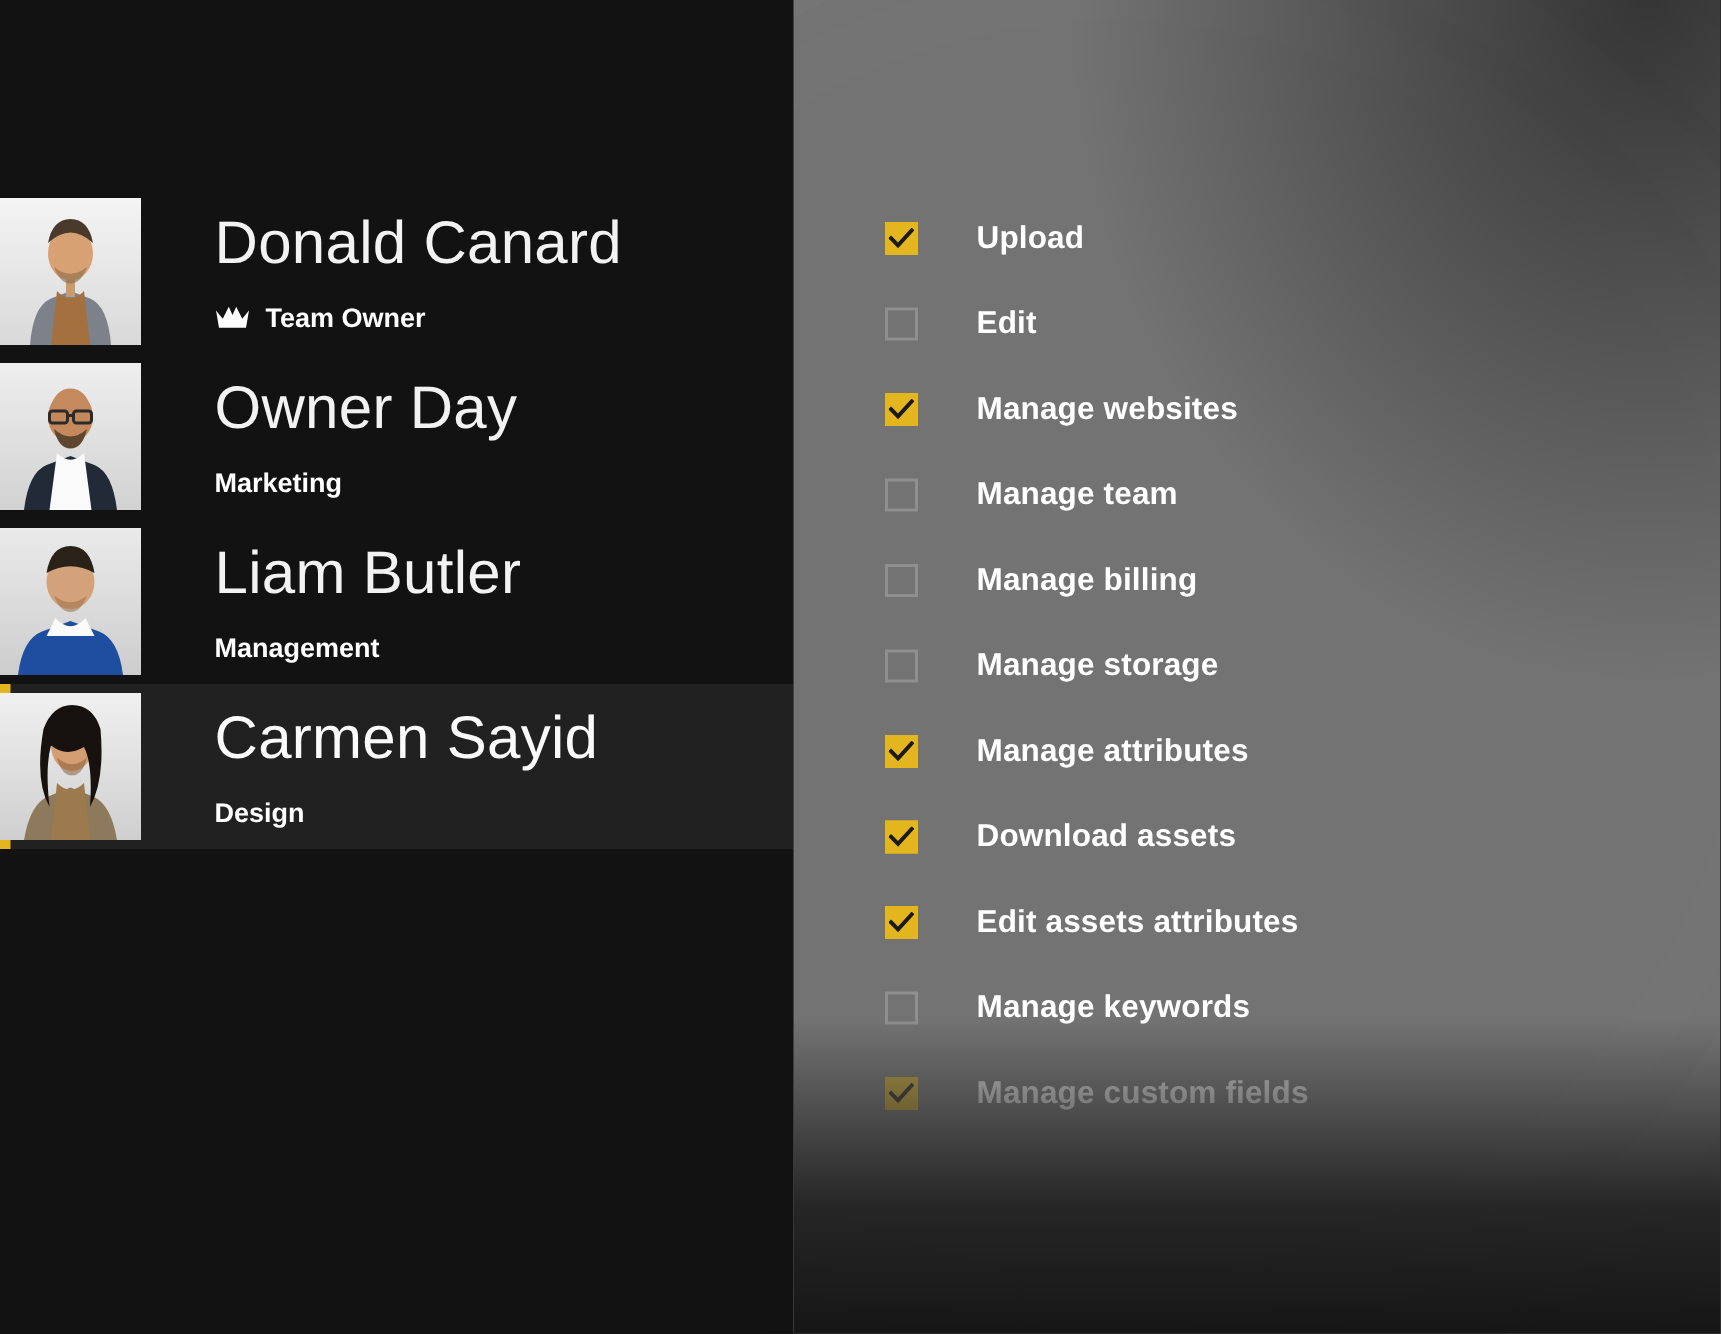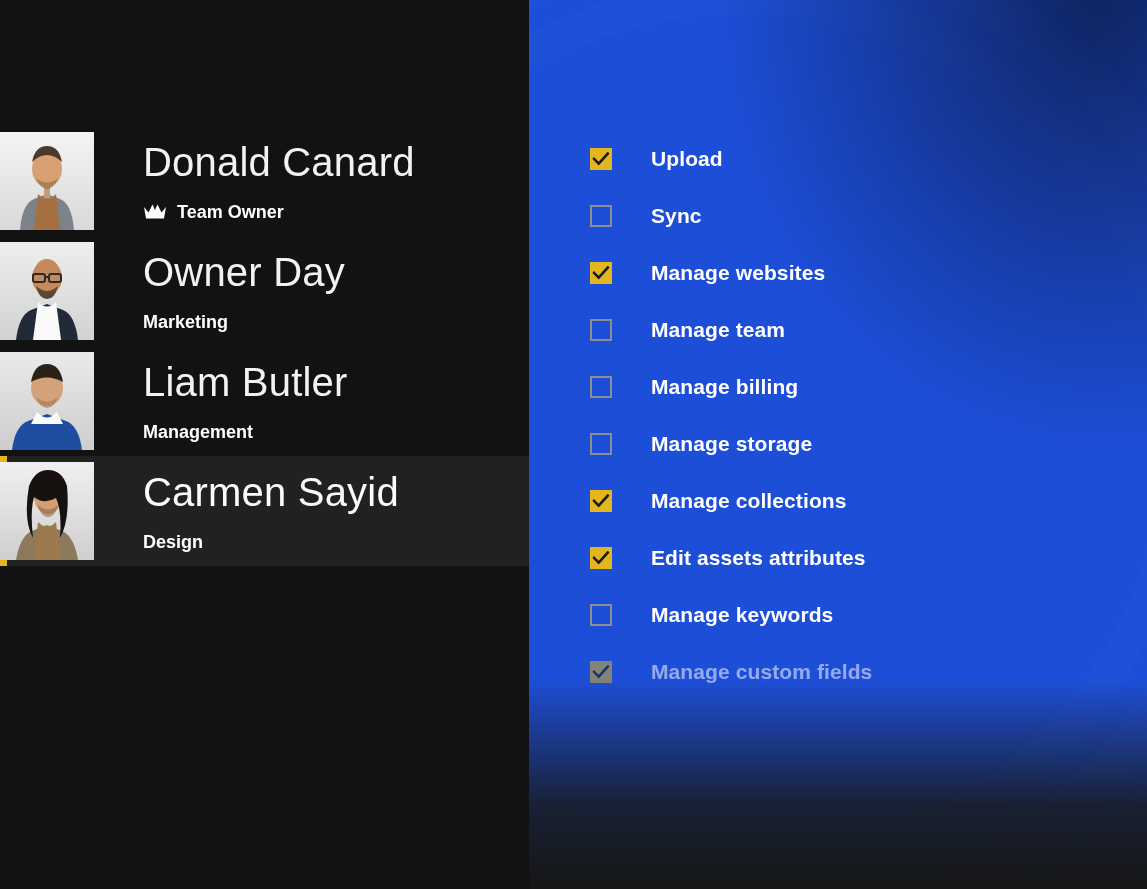--- a/index.html
+++ b/index.html
@@ -110,21 +110,21 @@
 
   .member-row.selected .member-text { margin-left: 49px; }
   .member-row.selected .member-name { color: #fafafa; }
 
   
   #permissions-panel {
     position: relative;
     width: 618px;
     height: 889px;
     flex: 0 0 618px;
-    background: #1d4ed8;
+    background: #737373;
     overflow: hidden;
   }
   #permissions-panel .bg-rings {
     position: absolute;
     inset: 0;
     pointer-events: none;
   }
   .ring {
     position: absolute;
     border-radius: 50%;
@@ -329,21 +329,21 @@
         <div class="perm-row">
           <div class="checkbox checked">
             <svg viewBox="0 0 17 14">
               <path d="M1.5 6.8 L6.2 11.6 L15.3 1.6" fill="none" stroke="#1a1a1a" stroke-width="2.6" stroke-linecap="square"></path>
             </svg>
           </div>
           <div class="perm-label">Upload</div>
         </div>
         <div class="perm-row">
           <div class="checkbox unchecked"></div>
-          <div class="perm-label">Sync</div>
+          <div class="perm-label">Edit</div>
         </div>
         <div class="perm-row">
           <div class="checkbox checked">
             <svg viewBox="0 0 17 14">
               <path d="M1.5 6.8 L6.2 11.6 L15.3 1.6" fill="none" stroke="#1a1a1a" stroke-width="2.6" stroke-linecap="square"></path>
             </svg>
           </div>
           <div class="perm-label">Manage websites</div>
         </div>
         <div class="perm-row">
@@ -357,21 +357,29 @@
         <div class="perm-row">
           <div class="checkbox unchecked"></div>
           <div class="perm-label">Manage storage</div>
         </div>
         <div class="perm-row">
           <div class="checkbox checked">
             <svg viewBox="0 0 17 14">
               <path d="M1.5 6.8 L6.2 11.6 L15.3 1.6" fill="none" stroke="#1a1a1a" stroke-width="2.6" stroke-linecap="square"></path>
             </svg>
           </div>
-          <div class="perm-label">Manage collections</div>
+          <div class="perm-label">Manage attributes</div>
+        </div>
+        <div class="perm-row">
+          <div class="checkbox checked">
+            <svg viewBox="0 0 17 14">
+              <path d="M1.5 6.8 L6.2 11.6 L15.3 1.6" fill="none" stroke="#1a1a1a" stroke-width="2.6" stroke-linecap="square"></path>
+            </svg>
+          </div>
+          <div class="perm-label">Download assets</div>
         </div>
         <div class="perm-row">
           <div class="checkbox checked">
             <svg viewBox="0 0 17 14">
               <path d="M1.5 6.8 L6.2 11.6 L15.3 1.6" fill="none" stroke="#1a1a1a" stroke-width="2.6" stroke-linecap="square"></path>
             </svg>
           </div>
           <div class="perm-label">Edit assets attributes</div>
         </div>
         <div class="perm-row">

